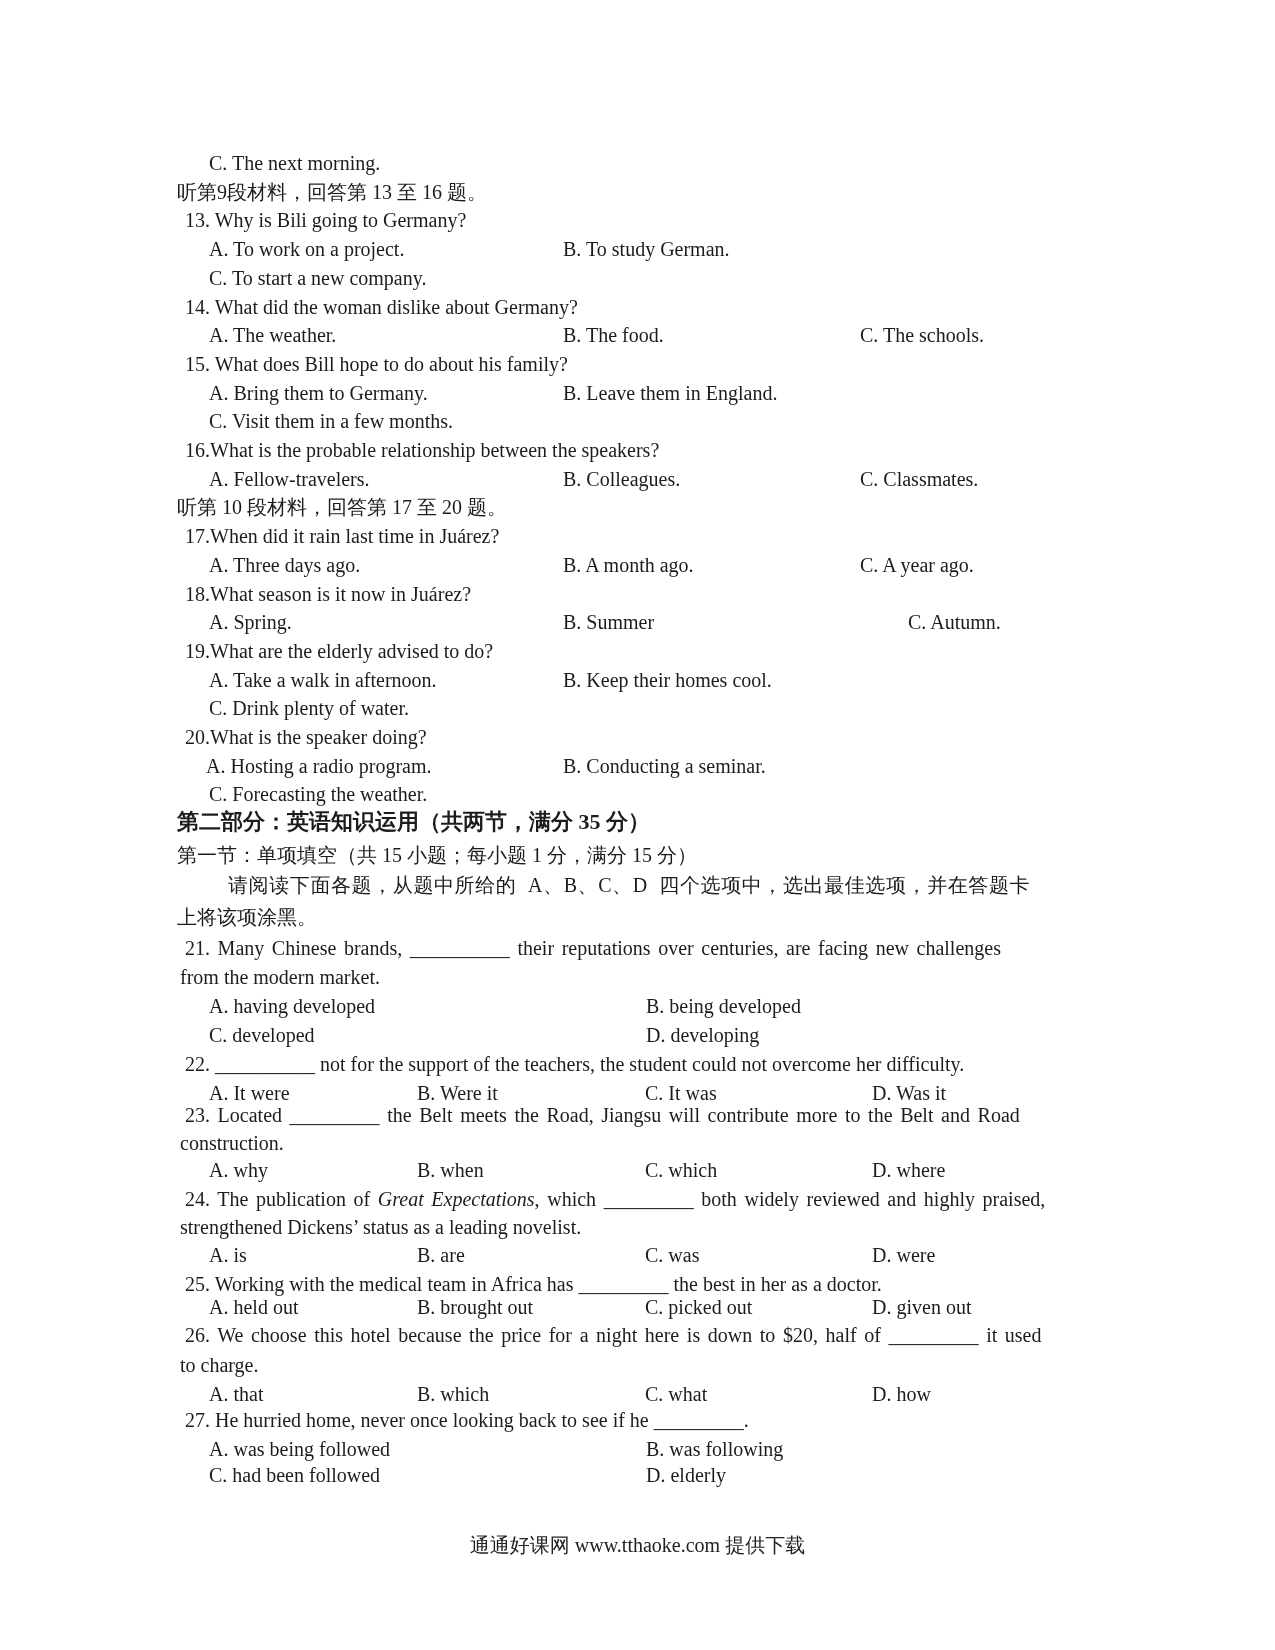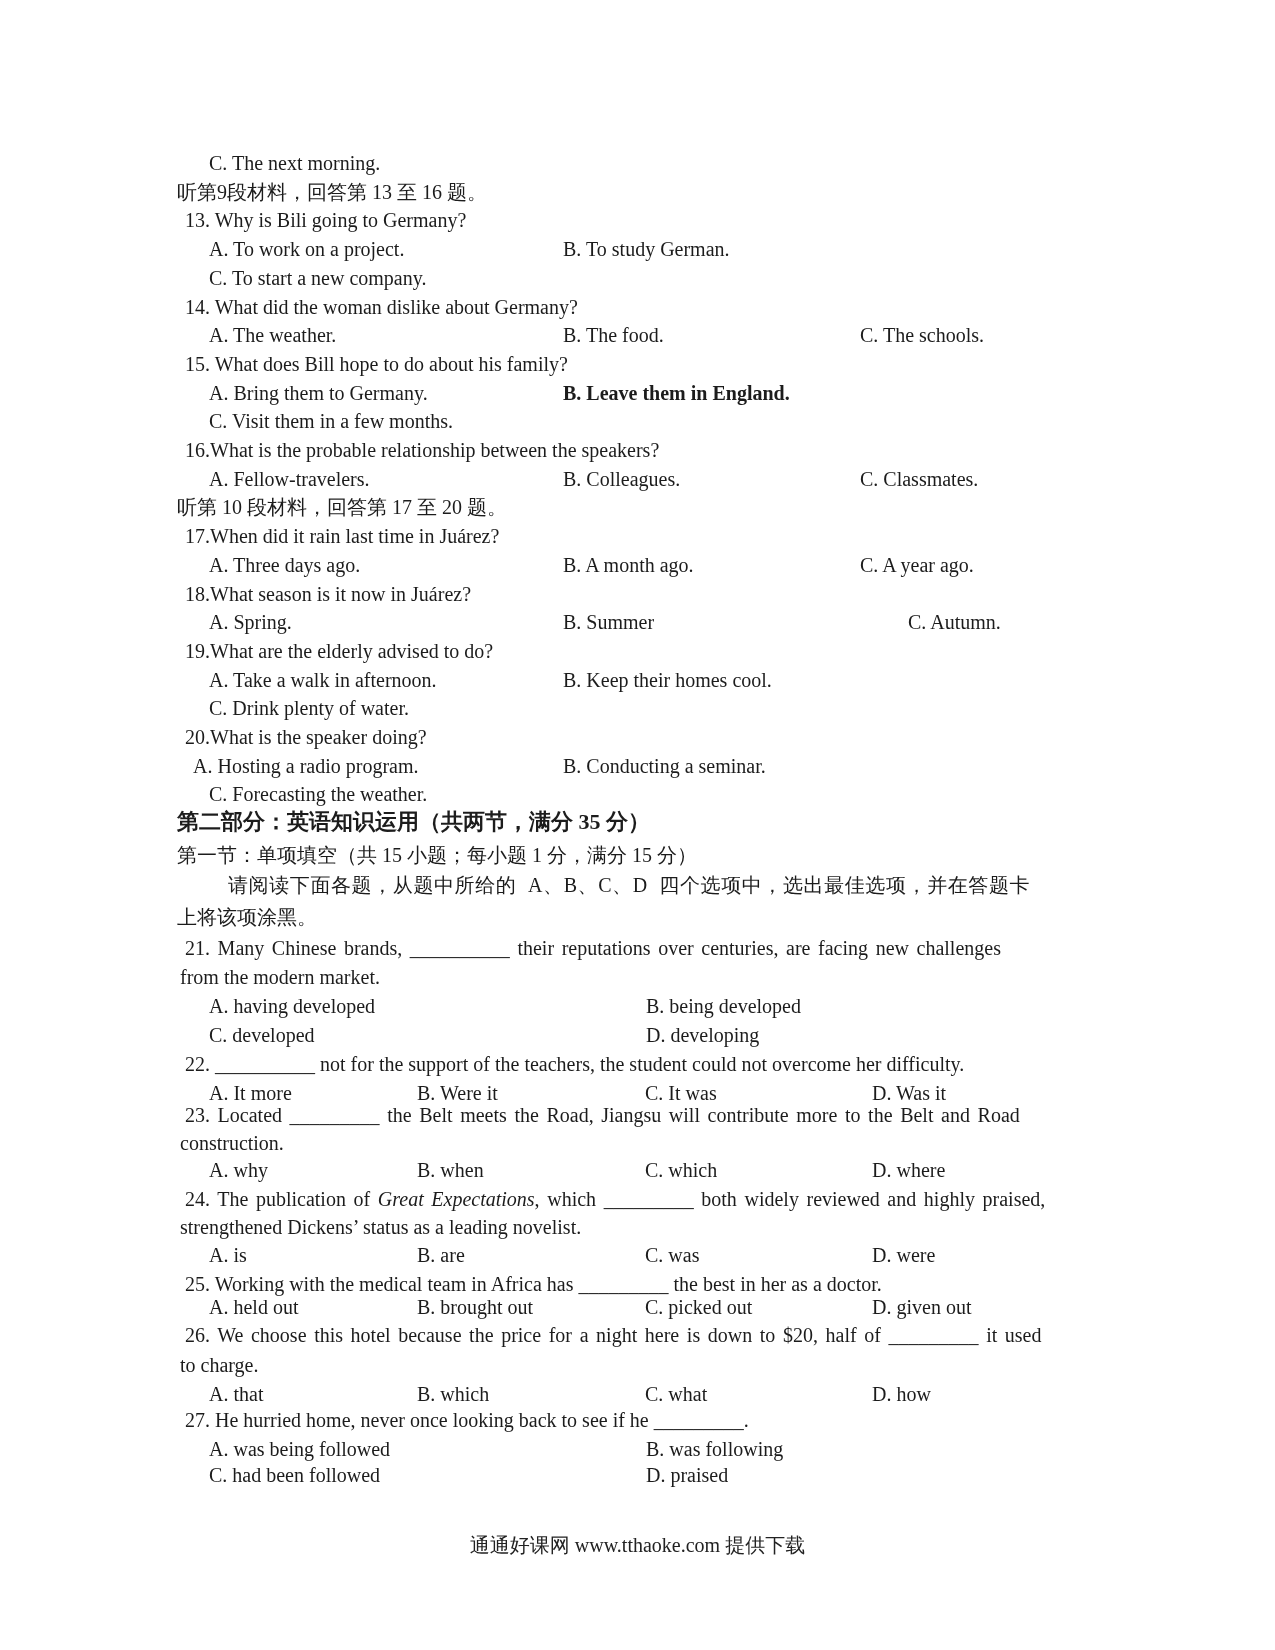--- a/index.html
+++ b/index.html
@@ -49,21 +49,21 @@
       <div class="row option-line" style="top: 321px;">
         <span class="cell" style="left: 209px;">A. The weather.</span>
         <span class="cell" style="left: 563px;">B. The food.</span>
         <span class="cell" style="left: 860px;">C. The schools.</span>
       </div>
       <div class="row question" style="top: 350px;">
         <span class="cell" style="left: 185px;">15. What does Bill hope to do about his family?</span>
       </div>
       <div class="row option-line" style="top: 379px;">
         <span class="cell" style="left: 209px;">A. Bring them to Germany.</span>
-        <span class="cell" style="left: 563px; font-weight: bold;">B. Leave them in England.</span>
+        <span class="cell" style="left: 563px;">B. Leave them in England.</span>
       </div>
       <div class="row option-single" style="top: 407px;">
         <span class="cell" style="left: 209px;">C. Visit them in a few months.</span>
       </div>
       <div class="row question" style="top: 436px;">
         <span class="cell" style="left: 185px;">16.What is the probable relationship between the speakers?</span>
       </div>
       <div class="row option-line" style="top: 465px;">
         <span class="cell" style="left: 209px;">A. Fellow-travelers.</span>
         <span class="cell" style="left: 563px;">B. Colleagues.</span>
@@ -95,21 +95,21 @@
         <span class="cell" style="left: 209px;">A. Take a walk in afternoon.</span>
         <span class="cell" style="left: 563px;">B. Keep their homes cool.</span>
       </div>
       <div class="row option-single" style="top: 694px;">
         <span class="cell" style="left: 209px;">C. Drink plenty of water.</span>
       </div>
       <div class="row question" style="top: 723px;">
         <span class="cell" style="left: 185px;">20.What is the speaker doing?</span>
       </div>
       <div class="row option-line" style="top: 752px;">
-        <span class="cell" style="left: 193px;">A. Hosting a radio program.</span>
+        <span class="cell" style="left: 206px;">A. Hosting a radio program.</span>
         <span class="cell" style="left: 563px;">B. Conducting a seminar.</span>
       </div>
       <div class="row option-single" style="top: 780px;">
         <span class="cell" style="left: 209px;">C. Forecasting the weather.</span>
       </div>
       <div class="row heading" style="top: 808px;">
         <span class="cell" style="left: 177px;">第二部分：英语知识运用（共两节，满分 35 分）</span>
       </div>
       <div class="row subheading" style="top: 841px;">
         <span class="cell" style="left: 177px;">第一节：单项填空（共 15 小题；每小题 1 分，满分 15 分）</span>
@@ -131,21 +131,21 @@
         <span class="cell" style="left: 646px;">B. being developed</span>
       </div>
       <div class="row option-line" style="top: 1021px;">
         <span class="cell" style="left: 209px;">C. developed</span>
         <span class="cell" style="left: 646px;">D. developing</span>
       </div>
       <div class="row question" style="top: 1050px;">
         <span class="cell" style="left: 185px;">22. __________ not for the support of the teachers, the student could not overcome her difficulty.</span>
       </div>
       <div class="row option-line" style="top: 1079px;">
-        <span class="cell" style="left: 209px;">A. It more</span>
+        <span class="cell" style="left: 209px;">A. It were</span>
         <span class="cell" style="left: 417px;">B. Were it</span>
         <span class="cell" style="left: 645px;">C. It was</span>
         <span class="cell" style="left: 872px;">D. Was it</span>
       </div>
       <div class="row question-justify" style="top: 1101px; padding-left: 25px;">
         <div class="jline" style="left: 185px;"><span>23. Located _________ the Belt meets the Road, Jiangsu will contribute more to the Belt and Road</span></div>
       </div>
       <div class="row continuation" style="top: 1129px;">
         <span class="cell" style="left: 180px; text-align: center;">construction.</span>
       </div>
@@ -190,17 +190,17 @@
       </div>
       <div class="row question" style="top: 1406px;">
         <span class="cell" style="left: 185px;">27. He hurried home, never once looking back to see if he _________.</span>
       </div>
       <div class="row option-line" style="top: 1435px;">
         <span class="cell" style="left: 209px;">A. was being followed</span>
         <span class="cell" style="left: 646px;">B. was following</span>
       </div>
       <div class="row option-line" style="top: 1461px;">
         <span class="cell" style="left: 209px;">C. had been followed</span>
-        <span class="cell" style="left: 646px;">D. praised</span>
+        <span class="cell" style="left: 646px;">D. elderly</span>
       </div>
     </div>
   <div class="footer"><span>通通好课网 www.tthaoke.com 提供下载</span></div>
 </div>
 
 </body></html>

